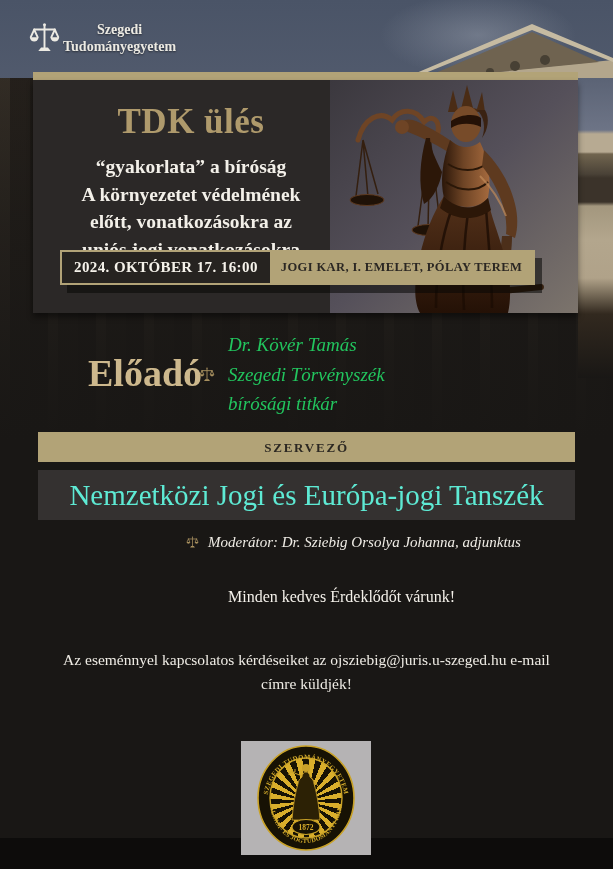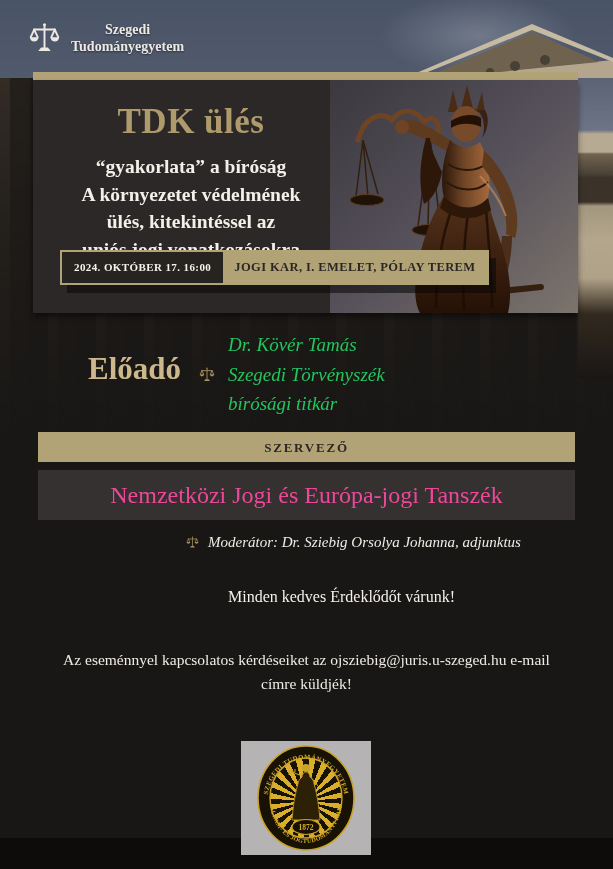--- a/index.html
+++ b/index.html
@@ -24,46 +24,46 @@
   .right-strip{position:absolute;left:578px;top:78px;width:35px;height:300px;
     background:linear-gradient(180deg,
       #5b6375 0,#6d7486 52px,
       #b7aa92 56px,#b7aa92 74px,
       #71654f 76px,#4a4237 96px,
       #3b332a 100px,#3b332a 124px,
       #a3977e 128px,#b3a68d 162px,
       #b0a289 200px,#6a5f4e 220px,
       #32291f 236px,#191715 300px);}
   
-  .logo{position:absolute;left:28px;top:22px;display:flex;align-items:center;gap:10px;color:#eceae3;}
+  .logo{position:absolute;left:28px;top:22px;display:flex;align-items:center;gap:2px;color:#eceae3;}
   .logo .icon-scales{width:33px;height:33px;}
   .uni-name{font-weight:bold;font-size:14px;line-height:1.15;text-align:center;
     text-shadow:0 1px 2px rgba(0,0,0,.5);}
   
   .banner{position:absolute;left:33px;top:72px;width:545px;height:301px;}
   .gold-strip{position:absolute;left:0;top:0;width:100%;height:8px;background:#b2a377;}
   .banner-body{position:absolute;left:0;top:8px;width:100%;height:233px;background:#2b2827;box-shadow:0 4px 6px rgba(0,0,0,.45);}
   .statue{position:absolute;right:0;top:0;width:248px;height:233px;display:block;}
   .banner-content{position:absolute;left:0;top:0;width:316px;text-align:center;}
   .event-type{margin-top:22px;font-size:35px;font-weight:bold;color:#af9a6c;letter-spacing:.5px;}
   .event-title{margin-top:11px;font-size:19.5px;font-weight:bold;line-height:1.42;color:#f3f0e9;}
   .badge{position:absolute;left:27px;top:170px;display:flex;border:2px solid #b2a377;
     box-shadow:7px 8px 0 rgba(8,7,6,.55);}
-  .badge-date{background:#262320;color:#f5f2ea;font-weight:bold;font-size:11px;line-height:31px;padding:0 12px;letter-spacing:.4px;white-space:nowrap;}
+  .badge-date{background:#262320;color:#f5f2ea;font-weight:bold;font-size:15px;line-height:31px;padding:0 12px;letter-spacing:.4px;white-space:nowrap;}
   .badge-loc{background:#b2a377;color:#2b2723;font-weight:bold;font-size:12.5px;line-height:31px;padding:0 11px;letter-spacing:.4px;white-space:nowrap;}
   
   .speaker{position:absolute;left:0;top:313px;width:613px;height:119px;}
-  .speaker-label{position:absolute;left:88px;top:38px;font-size:31px;font-weight:bold;color:#cdb88d;}
+  .speaker-label{position:absolute;left:88px;top:38px;font-size:38px;font-weight:bold;color:#cdb88d;}
   .speaker-icon{position:absolute;left:199px;top:54px;width:16px;height:16px;color:#a8905f;}
   .speaker-info{position:absolute;left:228px;top:17px;font-size:19px;font-style:italic;line-height:1.56;color:#22c55e;}
   
   .org-bar{position:absolute;left:38px;top:432px;width:537px;height:30px;background:#b2a377;
     text-align:center;font-size:13px;font-weight:bold;letter-spacing:1.8px;color:#2c2822;line-height:31px;}
   .dept-card{position:absolute;left:38px;top:470px;width:537px;height:50px;background:#343130;
-    text-align:center;font-size:24px;color:#ec4899;line-height:50px;}
+    text-align:center;font-size:29px;color:#5eead4;line-height:50px;}
   .moderator{position:absolute;left:0;top:534px;width:613px;display:flex;justify-content:center;align-items:center;gap:9px;padding-left:47px;}
   .moderator .icon-scales{width:13px;height:13px;color:#a8905f;flex:0 0 auto;}
   .moderator-text{font-size:15px;font-style:italic;color:#efece5;}
   
   .invite{position:absolute;left:0;top:588px;width:613px;text-align:center;font-size:16px;color:#f4f1ea;padding-left:35px;}
   .contact{position:absolute;left:0;top:648px;width:613px;text-align:center;font-size:15.5px;line-height:1.55;color:#efece5;}
   
   .seal-box{position:absolute;left:241px;top:741px;width:130px;height:114px;background:#b5b3b4;}
   .seal{position:relative;width:102px;height:106px;margin:4px auto 0;}
   .seal-rays{position:absolute;left:14px;top:13px;width:74px;height:80px;border-radius:50%;
@@ -167,21 +167,21 @@
         <path d="M122,128 C112,156 106,190 106,228 M138,132 C134,162 132,196 134,230 M156,128 C158,158 162,194 162,228" stroke="#1c0d04" stroke-width="2.5" fill="none" opacity="0.8"></path>
         <path d="M114,116 C126,130 146,132 158,118 L161,130 C146,142 124,140 110,128 Z" fill="#2c1708"></path>
         <path d="M150,96 C160,106 170,120 176,136" stroke="#c08a58" stroke-width="2" fill="none" opacity="0.7"></path>
       </svg>
 
       <div class="banner-content">
         <div class="event-type">TDK ülés</div>
         <div class="event-title">
           <div>“gyakorlata” a bíróság</div>
           <div>A környezetet védelmének</div>
-          <div>ülés, kitekintéssel az</div>
+          <div>előtt, vonatkozásokra az</div>
           <div>uniós jogi vonatkozásokra</div>
         </div>
       </div>
 
       <div class="badge">
         <div class="badge-date">2024. OKTÓBER 17. 16:00</div>
         <div class="badge-loc">JOGI KAR, I. EMELET, PÓLAY TEREM</div>
       </div>
     </div>
   </div>

